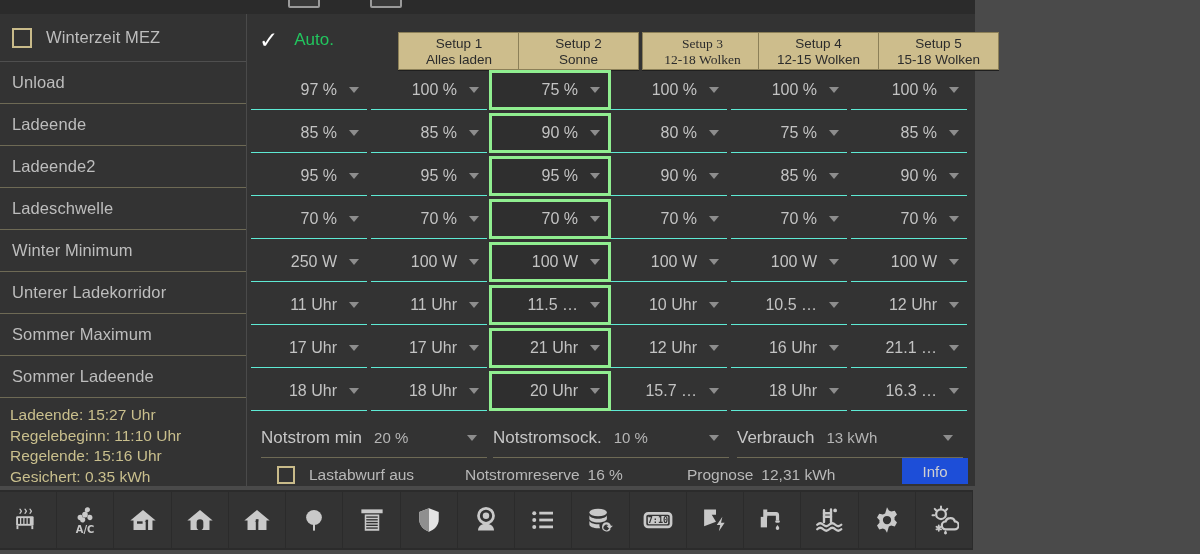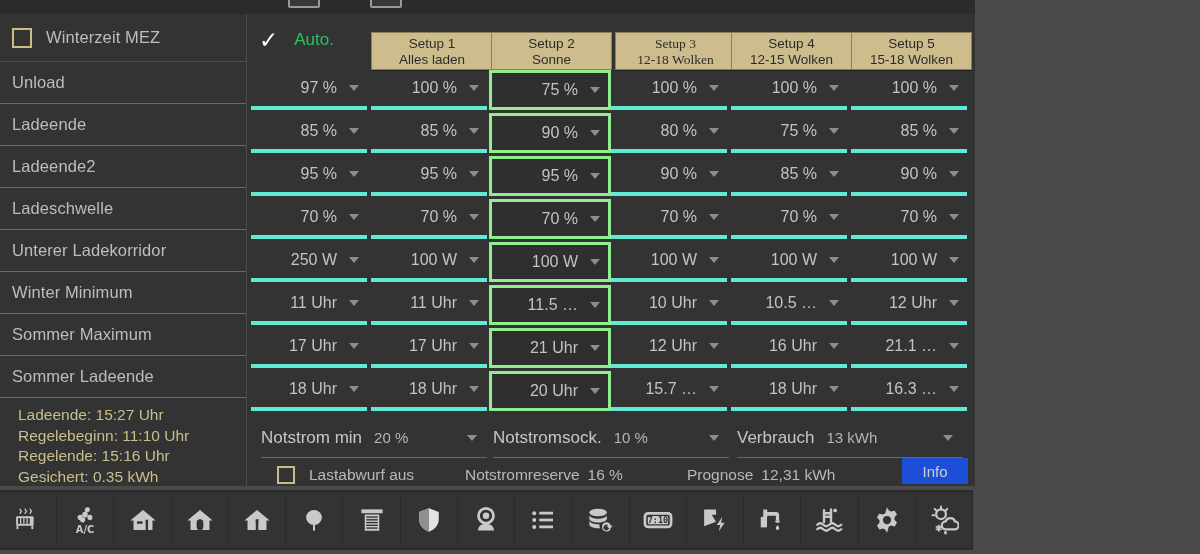--- a/index.html
+++ b/index.html
@@ -25,47 +25,47 @@
 
   
   .sidebar { position: absolute; left: 0; top: 0; width: 247px; height: 472px;
              background: #333333; border-right: 1px solid #4a4a4a; }
   .side-row { position: relative; height: 42px; display: flex; align-items: center;
               padding: 0 0 0 12px; border-bottom: 1px solid #6e6a55; }
   .side-row.first { border-bottom: 1px solid #4f4f4f; height: 48px; }
   .side-label { color: #bdbdbd; font-size: 16.5px; letter-spacing: .1px; }
   .chk { width: 20px; height: 20px; border: 2px solid #c9bb8a; background: transparent;
          margin-right: 14px; flex: 0 0 auto; }
-  .infoblock { padding: 7px 0 0 18px; }
+  .infoblock { padding: 7px 0 0 10px; }
   .infoblock div { color: #c9bf8d; font-size: 15.5px; line-height: 20.5px; white-space: nowrap; }
 
   
   .content { position: absolute; left: 247px; top: 0; right: 0; height: 472px; }
 
   .grid { position: absolute; left: 0; top: 0; width: 728px; height: 472px; }
 
   
   .hdr-row { position: absolute; left: 0; top: 0; height: 52px; width: 728px; }
   .auto-cell { position: absolute; left: 0; top: 0; width: 125px; height: 52px;
                display: flex; align-items: center; justify-content: flex-start;
                padding-left: 12px; }
   .check-glyph { color: #ffffff; font-size: 23px; line-height: 1; margin-right: 16px; }
   .auto-label { color: #22c55e; font-size: 17px; }
 
   .setup-btn { position: absolute; top: 18px; height: 38px; background: #cdbd8c;
                border: 1px solid #8c8058; color: #2c2c2c; font-size: 13.5px;
                line-height: 16px; text-align: center; padding-top: 3px;
-               box-shadow: 0 1px 0 #1f1f1f; }
+               box-shadow: 0 1px 0 #1f1f1f; margin-left: 27px; }
   .setup-btn span { display: block; }
 
   
   .vcell { position: absolute; height: 40px; }
   .vinner { position: absolute; inset: 0; display: flex; align-items: center;
             justify-content: flex-end; padding-right: 6px;
-            border-bottom: 4px solid #5eead4; }
+            border-bottom: 1px solid #5eead4; }
   .vtext { color: #c3c3c3; font-size: 16px; }
   .caret { width: 0; height: 0; border-left: 5px solid transparent;
            border-right: 5px solid transparent; border-top: 6px solid #8d8d8d;
            margin-left: 12px; margin-right: 2px; }
 
   .vcell.sel .vinner { border: 3px solid #90ee90; background: #2f2f2f; }
 
   
   .botrow1 { position: absolute; left: 0; top: 404px; width: 728px; height: 40px; }
   .bfield { position: absolute; height: 40px; display: flex; align-items: center;
@@ -114,24 +114,24 @@
       <div class="side-row">
         <span class="side-label">Ladeende</span>
       </div>
       <div class="side-row">
         <span class="side-label">Ladeende2</span>
       </div>
       <div class="side-row">
         <span class="side-label">Ladeschwelle</span>
       </div>
       <div class="side-row">
+        <span class="side-label">Winter Minimum</span>
+      </div>
+      <div class="side-row">
         <span class="side-label">Unterer Ladekorridor</span>
-      </div>
-      <div class="side-row">
-        <span class="side-label">Winter Minimum</span>
       </div>
       <div class="side-row">
         <span class="side-label">Sommer Maximum</span>
       </div>
       <div class="side-row">
         <span class="side-label">Sommer Ladeende</span>
       </div>
       <div class="infoblock">
         <div>Ladeende: 15:27 Uhr</div>
         <div>Regelebeginn: 11:10 Uhr</div>

